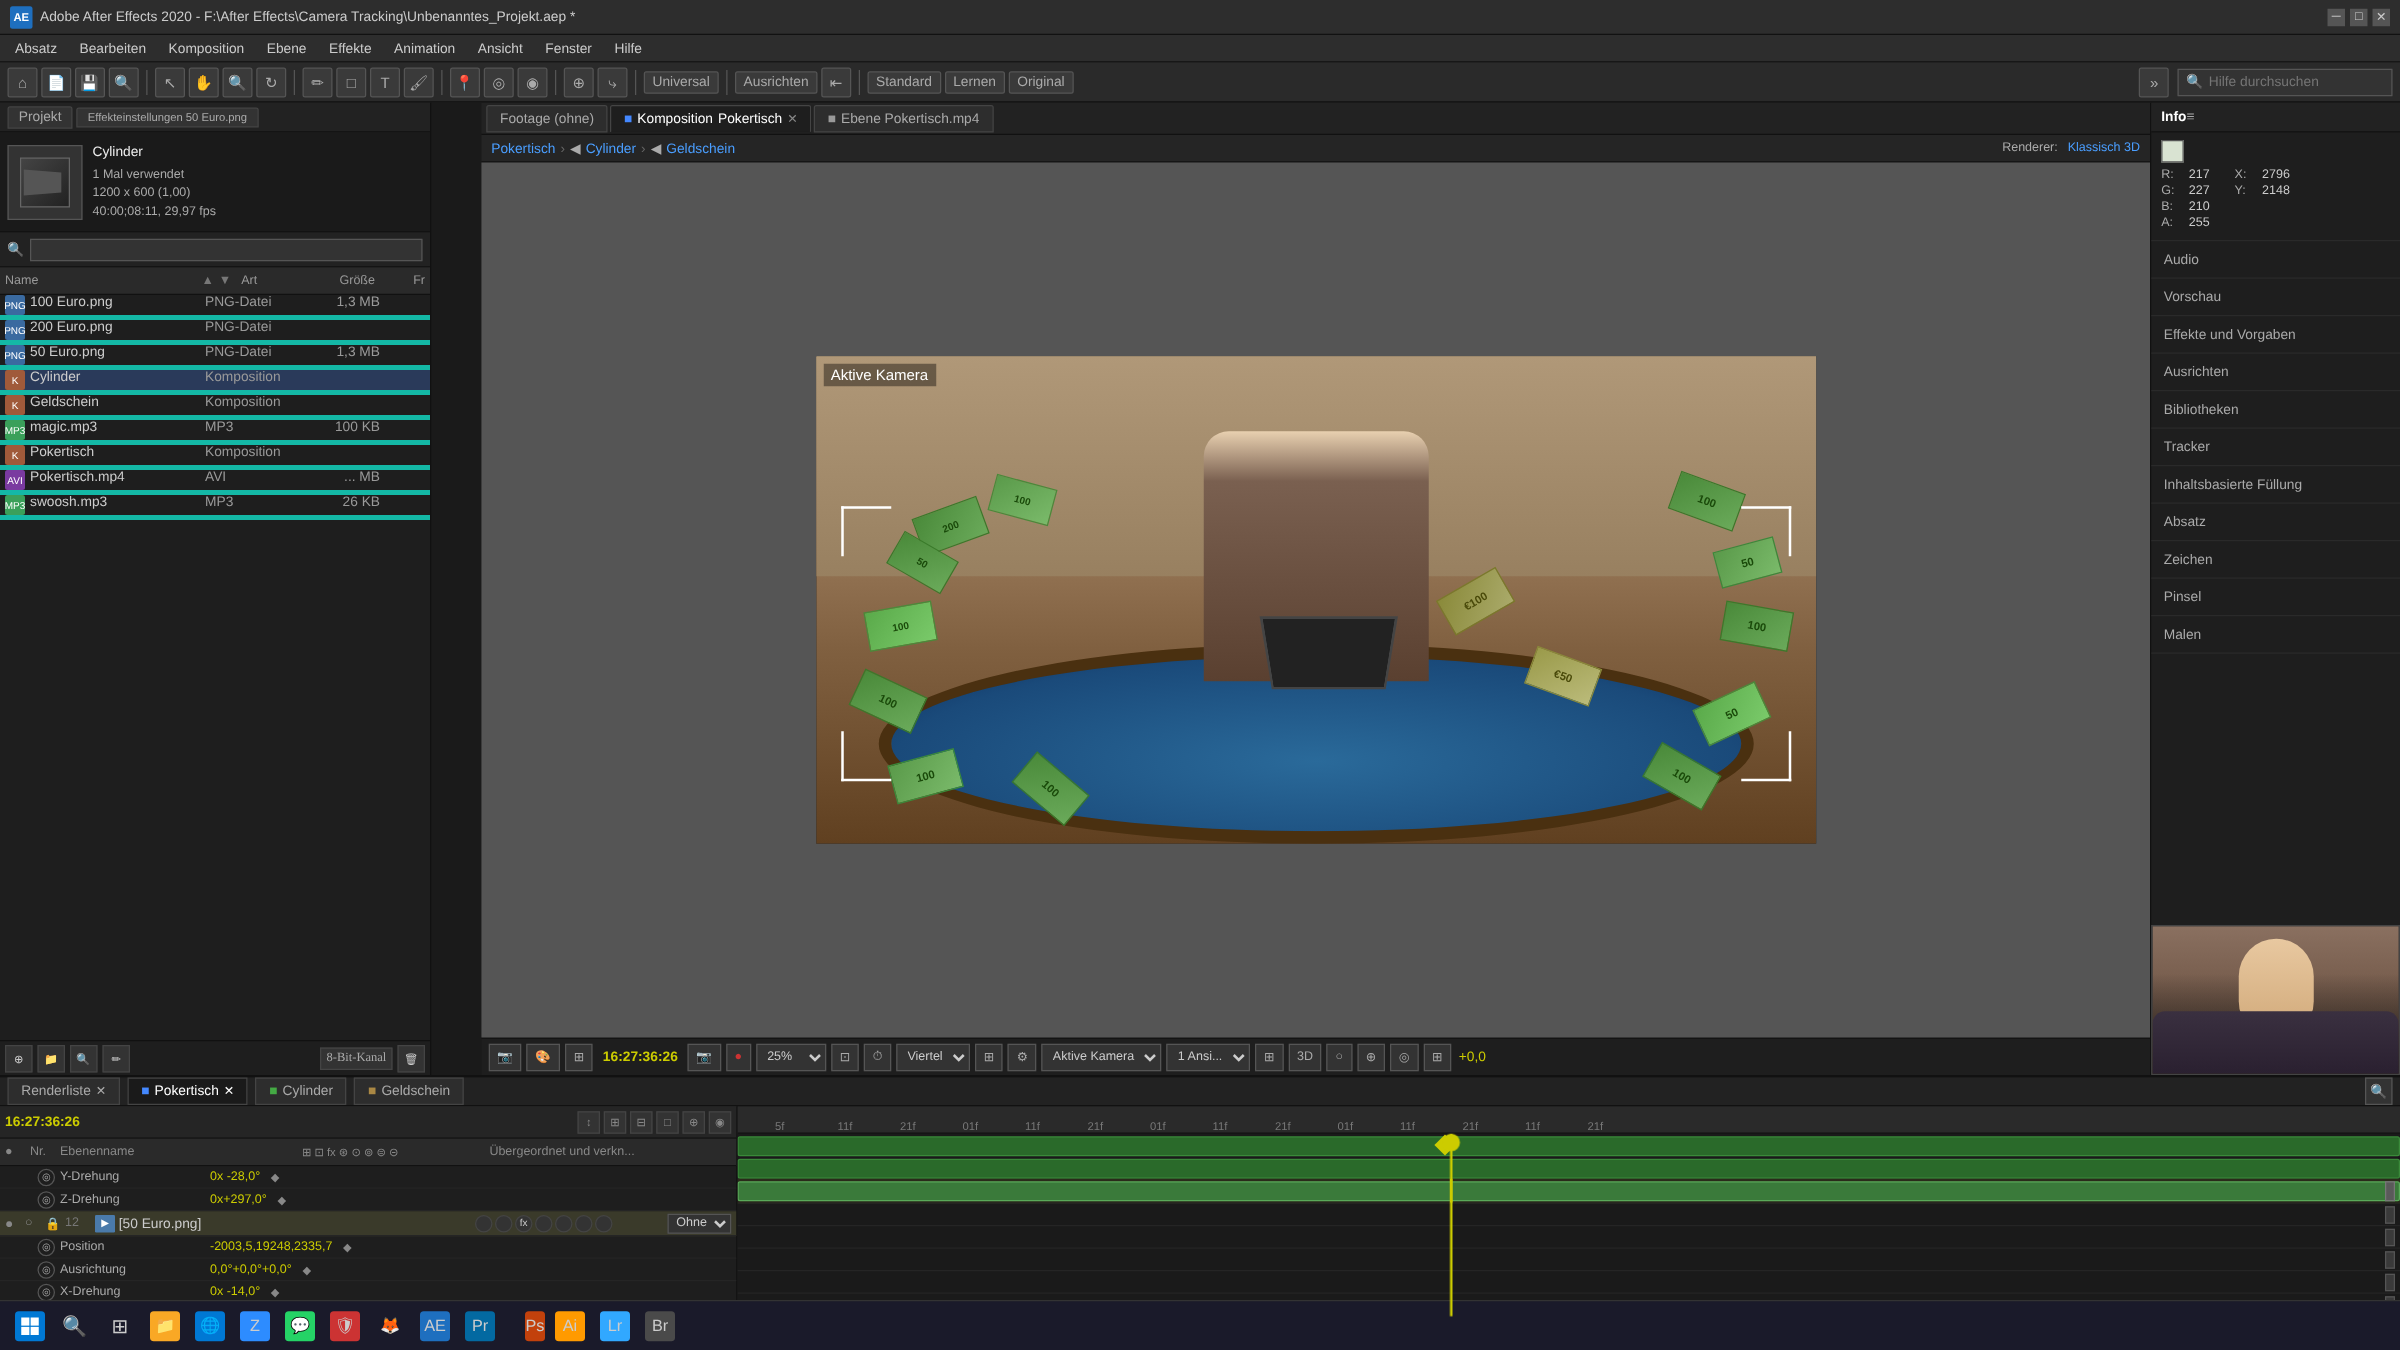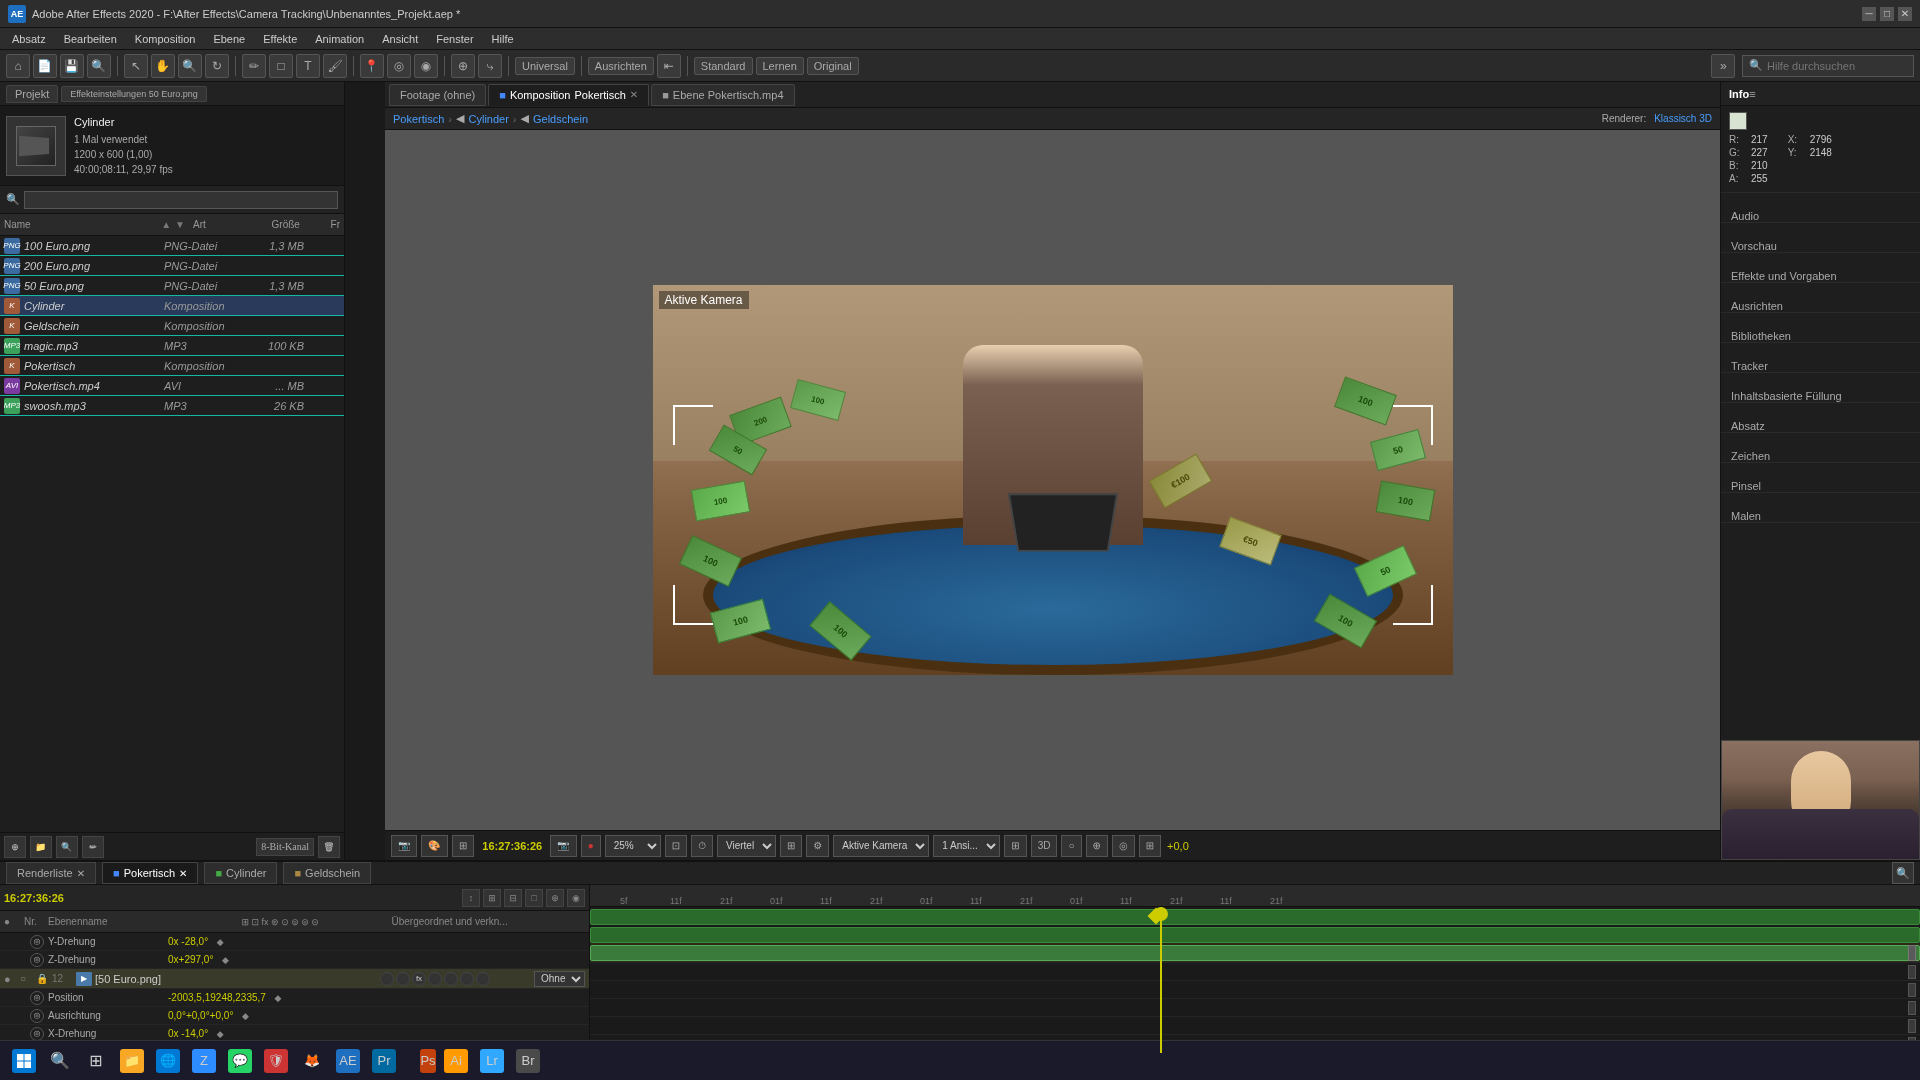--- a/index.html
+++ b/index.html
@@ -183,25 +183,24 @@
 
     
     #file-list {
       flex: 1;
       overflow-y: auto;
       background: #1e1e1e;
     }
     .file-item {
       height: 20px;
       display: flex;
-      align-items: center;
+      align-items: flex-start;
       padding: 0 4px;
       cursor: pointer;
-      border-bottom: 1px solid #14b8a6;
-      font-style: italic;
+      border-bottom: 4px solid #14b8a6;
     }
     .file-item.selected { background: #2a3a5a; }
     .file-icon {
       width: 16px; height: 16px;
       margin-right: 4px;
       display: flex; align-items: center; justify-content: center;
       font-size: 10px;
       flex-shrink: 0;
     }
     .file-name { width: 140px; font-size: 11px; color: #ccc; overflow: hidden; text-overflow: ellipsis; white-space: nowrap; }
@@ -336,21 +335,21 @@
       width: 18px; height: 18px;
       background: rgb(217, 227, 210);
       border: 1px solid #555;
       margin-bottom: 4px;
     }
 
     
     .right-panel-item {
       height: 30px;
       display: flex;
-      align-items: flex-end;
+      align-items: center;
       padding: 0 10px;
       border-bottom: 1px solid #2a2a2a;
       cursor: pointer;
       font-size: 11px;
       color: #aaa;
     }
 
     
     #video-preview {
       width: 100%;

